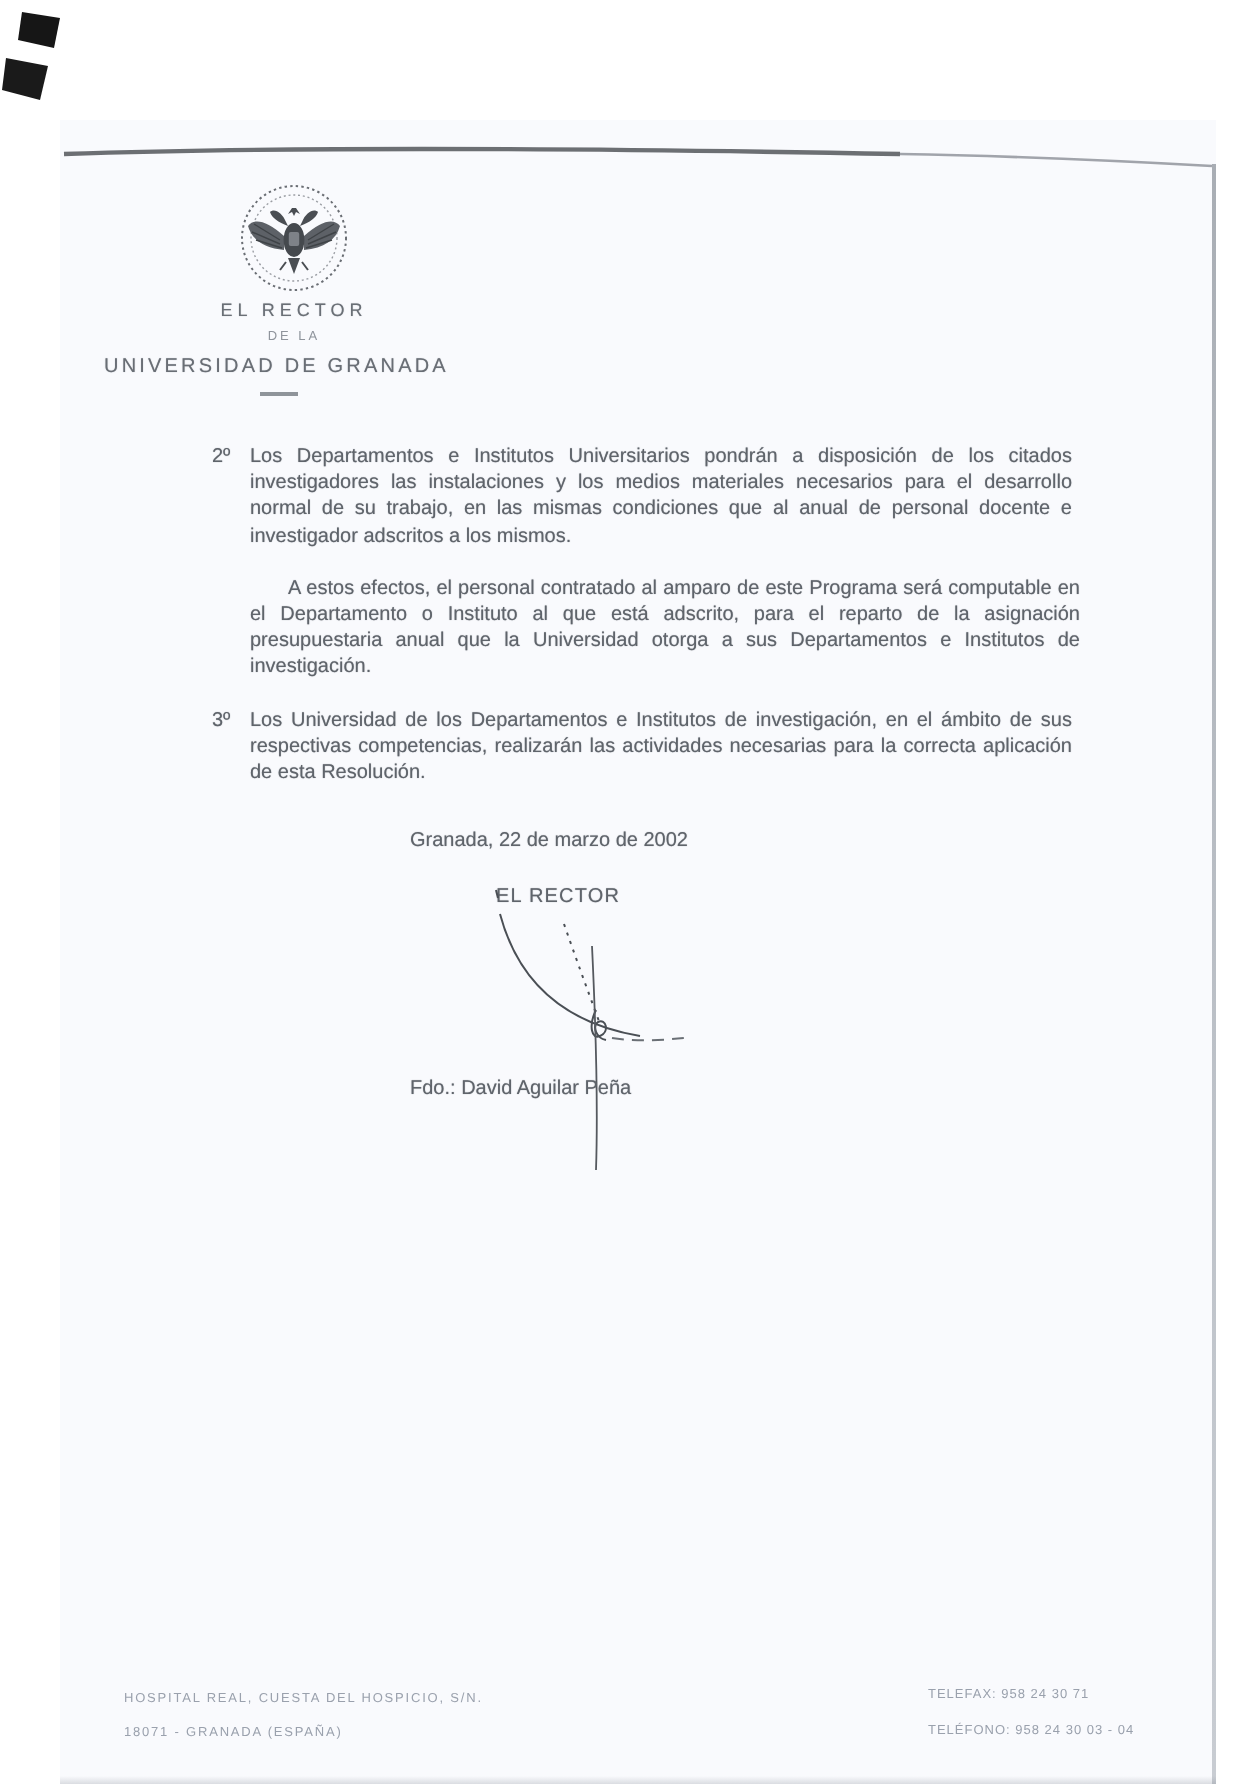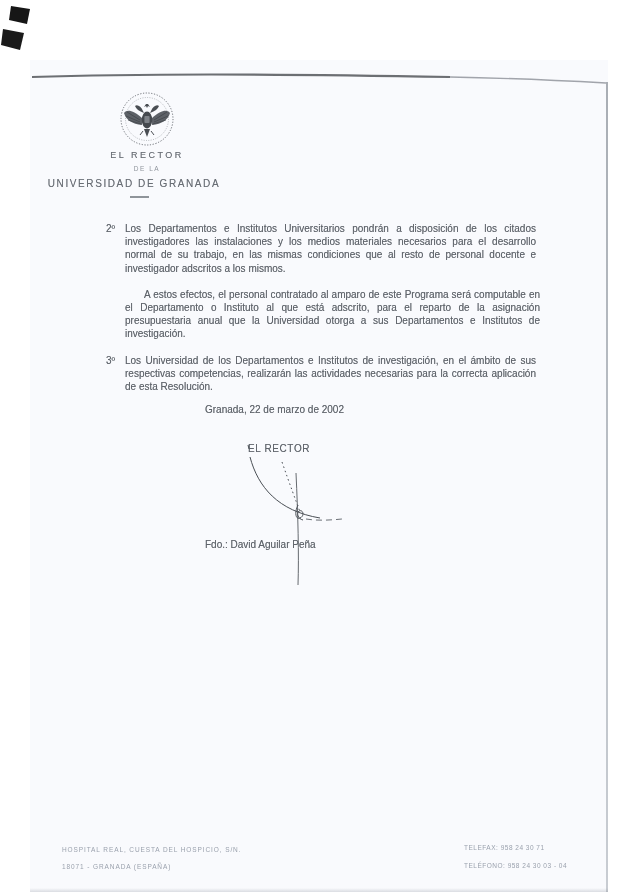--- a/index.html
+++ b/index.html
@@ -29,42 +29,42 @@
   .lh-title{
     position:absolute;left:52px;top:90px;width:130px;text-align:center;
     font-size:9px;letter-spacing:2.5px;color:#6a6f76;
     text-shadow:0 0 .5px rgba(106,111,118,.55);
   }
   .lh-sub{
     position:absolute;left:52px;top:105px;width:130px;text-align:center;
     font-size:6.5px;letter-spacing:1.5px;color:#8f949c;
   }
   .lh-inst{
-    position:absolute;left:6px;top:118px;width:196px;text-align:center;
+    position:absolute;left:22px;top:118px;width:196px;
     font-size:10px;letter-spacing:1.6px;color:#696e75;
     text-shadow:0 0 .5px rgba(105,110,117,.55);
   }
   .lh-rule{
     position:absolute;left:100px;top:136px;width:19px;height:2px;
     background:#7c8188;opacity:.85;
   }
 
   
   .body-block{
     position:absolute;left:76px;top:162px;width:434px;
     font-size:10px;line-height:13.2px;color:#5f646b;
     text-shadow:0 0 .55px rgba(95,100,107,.6);
   }
   p.item{position:relative;margin:0 4px 13px 0;padding-left:19px;text-align:justify;}
   p.item .num{position:absolute;left:0;top:0;}
   p.cont{margin:0 0 13px 0;padding-left:19px;text-align:justify;text-indent:19px;}
 
   
   .dateline{
-    position:absolute;left:175px;top:344px;font-size:10px;color:#5f646b;
+    position:absolute;left:175px;top:355px;font-size:10px;color:#5f646b;
     text-shadow:0 0 .55px rgba(95,100,107,.6);
   }
   .signer-title{
     position:absolute;left:218px;top:383px;font-size:10px;letter-spacing:.6px;color:#5f646b;
     text-shadow:0 0 .55px rgba(95,100,107,.6);
   }
   .signature{position:absolute;left:160px;top:375px;width:170px;height:165px;}
   .signed-by{
     position:absolute;left:175px;top:479px;font-size:10px;color:#5f646b;
     text-shadow:0 0 .55px rgba(95,100,107,.6);
@@ -115,21 +115,21 @@
     <path d="M24,40 l-3,4 M32,40 l3,4" stroke="#4a4e53" stroke-width="1" fill="none"></path>
   </svg>
   <div class="lh-title">EL RECTOR</div>
   <div class="lh-sub">DE LA</div>
   <div class="lh-inst">UNIVERSIDAD DE GRANADA</div>
   <div class="lh-rule"></div>
 
   <div class="body-block">
     <p class="item">
       <span class="num">2º</span>
-      <span>Los Departamentos e Institutos Universitarios pondrán a disposición de los citados investigadores las instalaciones y los medios materiales necesarios para el desarrollo normal de su trabajo, en las mismas condiciones que al resto de personal docente e investigador adscritos a los mismos.</span>
+      <span>Los Departamentos e Institutos Universitarios pondrán a disposición de los citados investigadores las instalaciones y los medios materiales necesarios para el desarrollo normal de su trabajo, en las mismas condiciones que al anual de personal docente e investigador adscritos a los mismos.</span>
     </p>
     <p class="cont">
       <span>A estos efectos, el personal contratado al amparo de este Programa será computable en el Departamento o Instituto al que está adscrito, para el reparto de la asignación presupuestaria anual que la Universidad otorga a sus Departamentos e Institutos de investigación.</span>
     </p>
     <p class="item">
       <span class="num">3º</span>
       <span>Los Universidad de los Departamentos e Institutos de investigación, en el ámbito de sus respectivas competencias, realizarán las actividades necesarias para la correcta aplicación de esta Resolución.</span>
     </p>
   </div>
 

